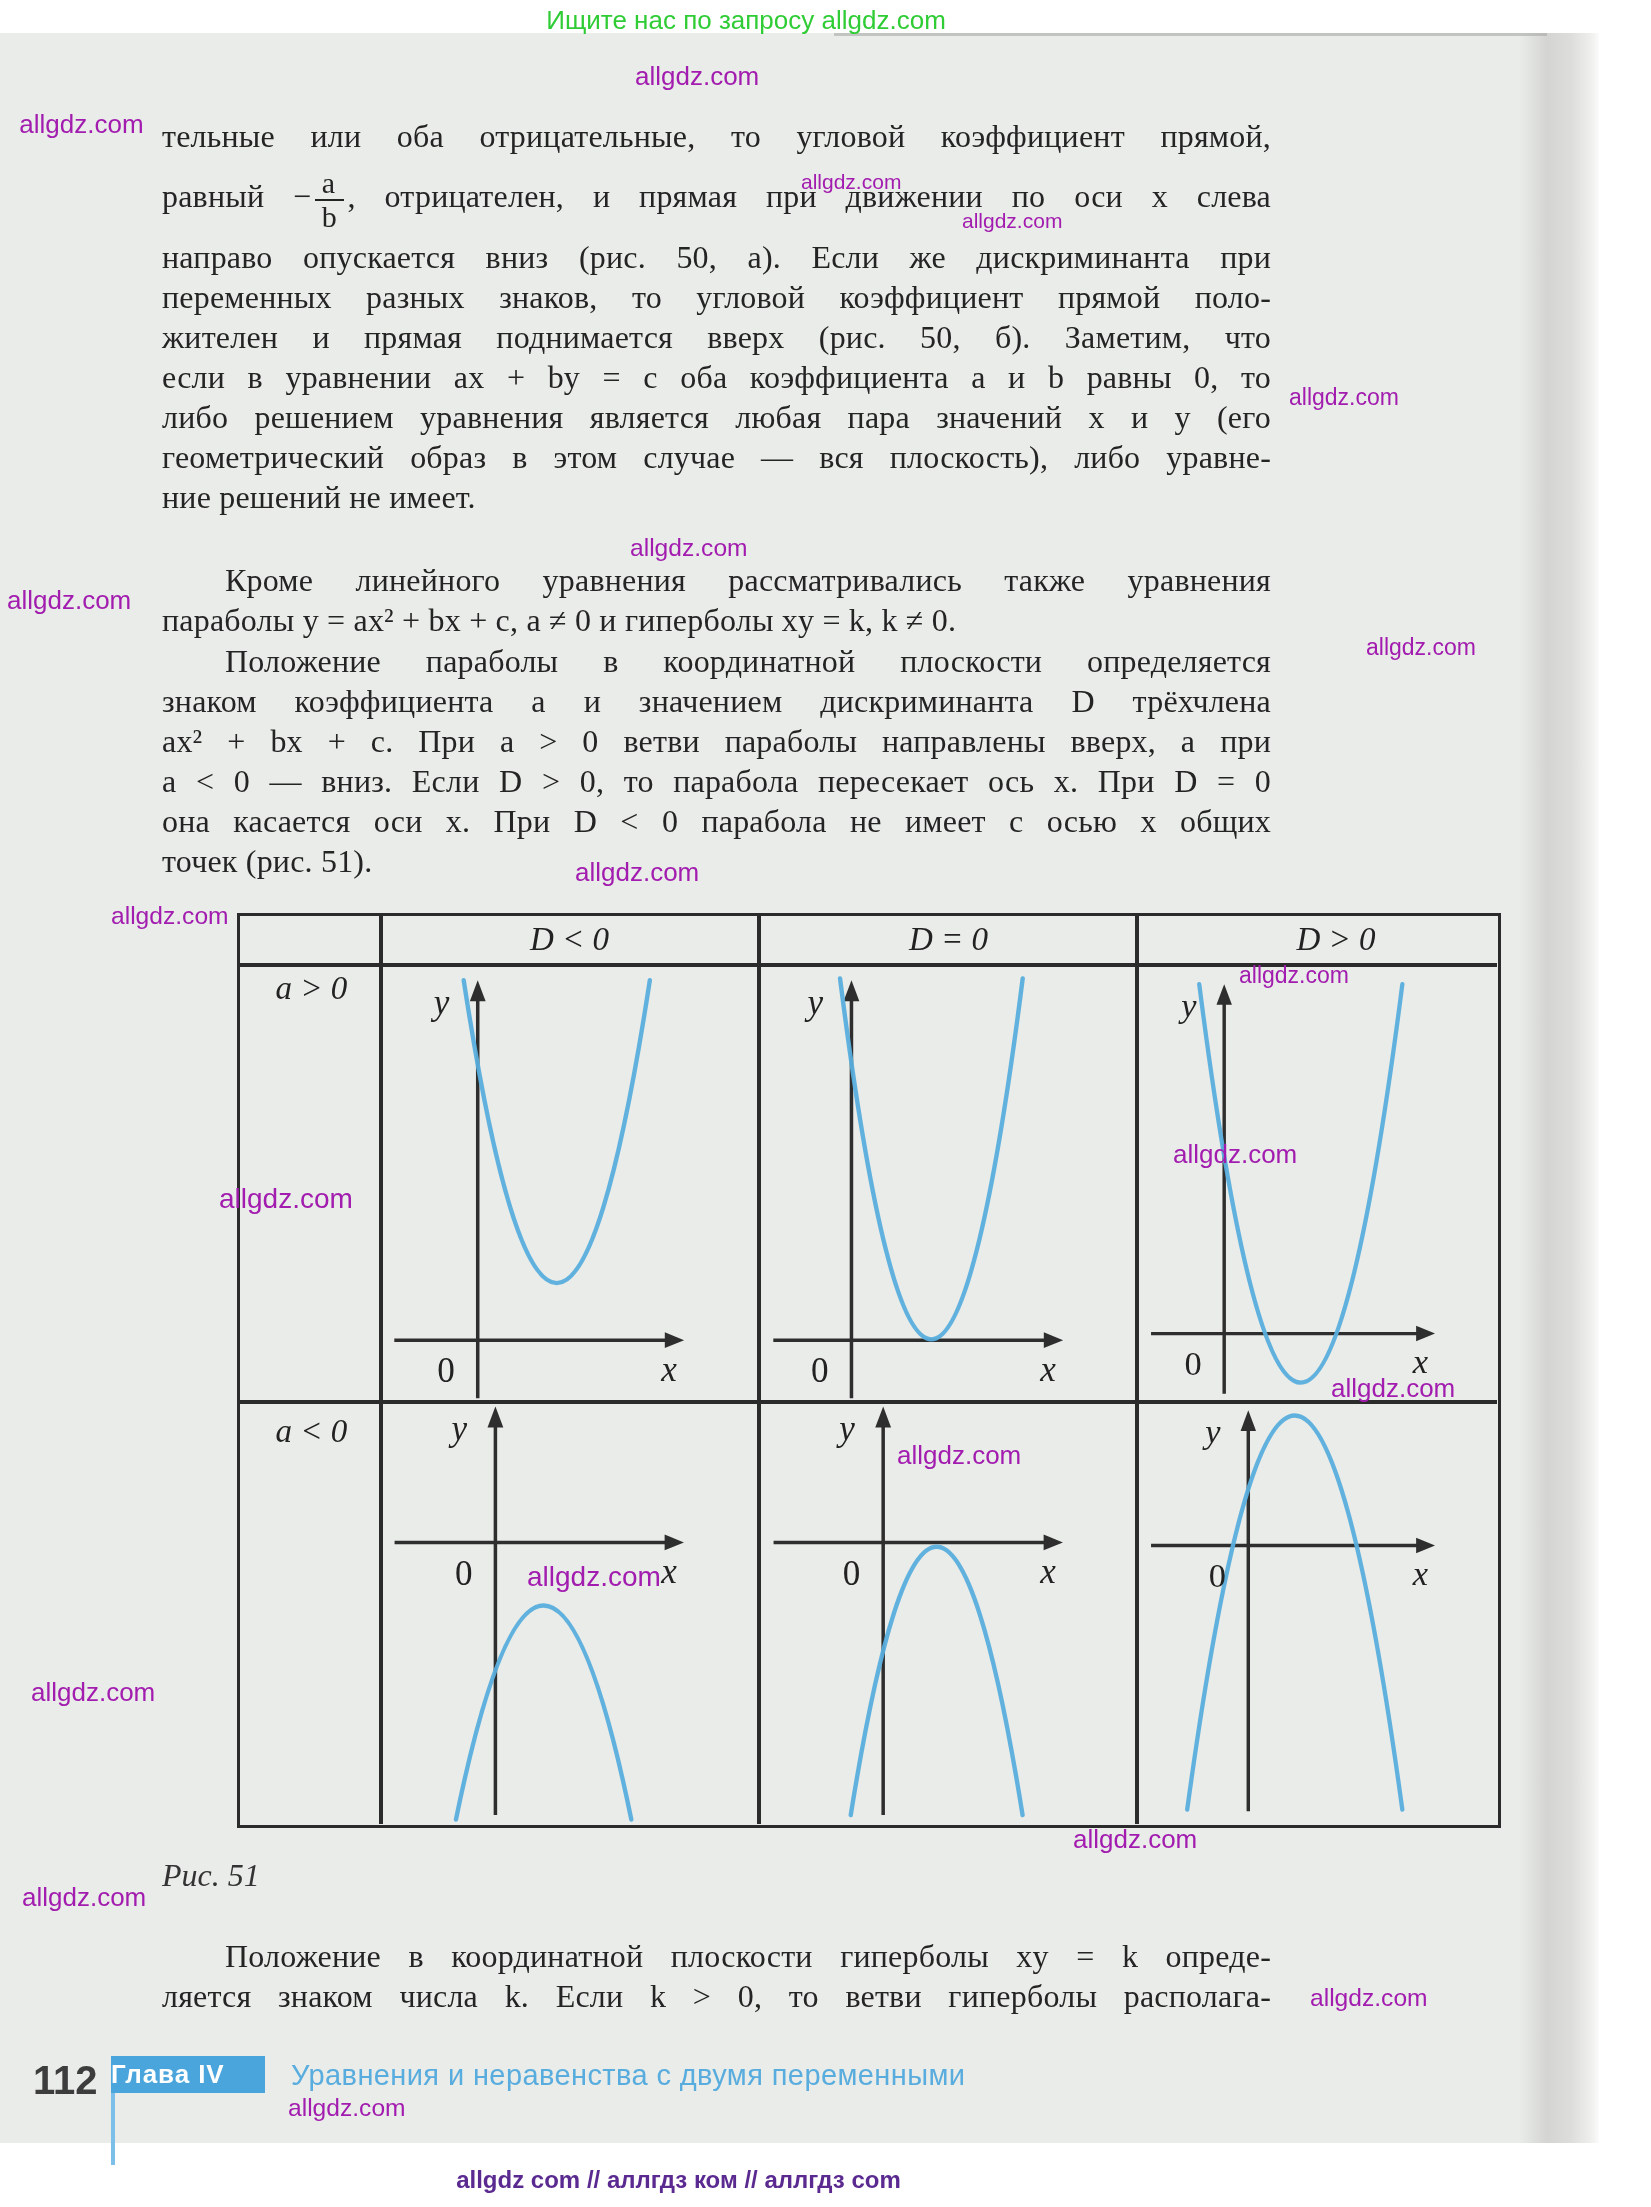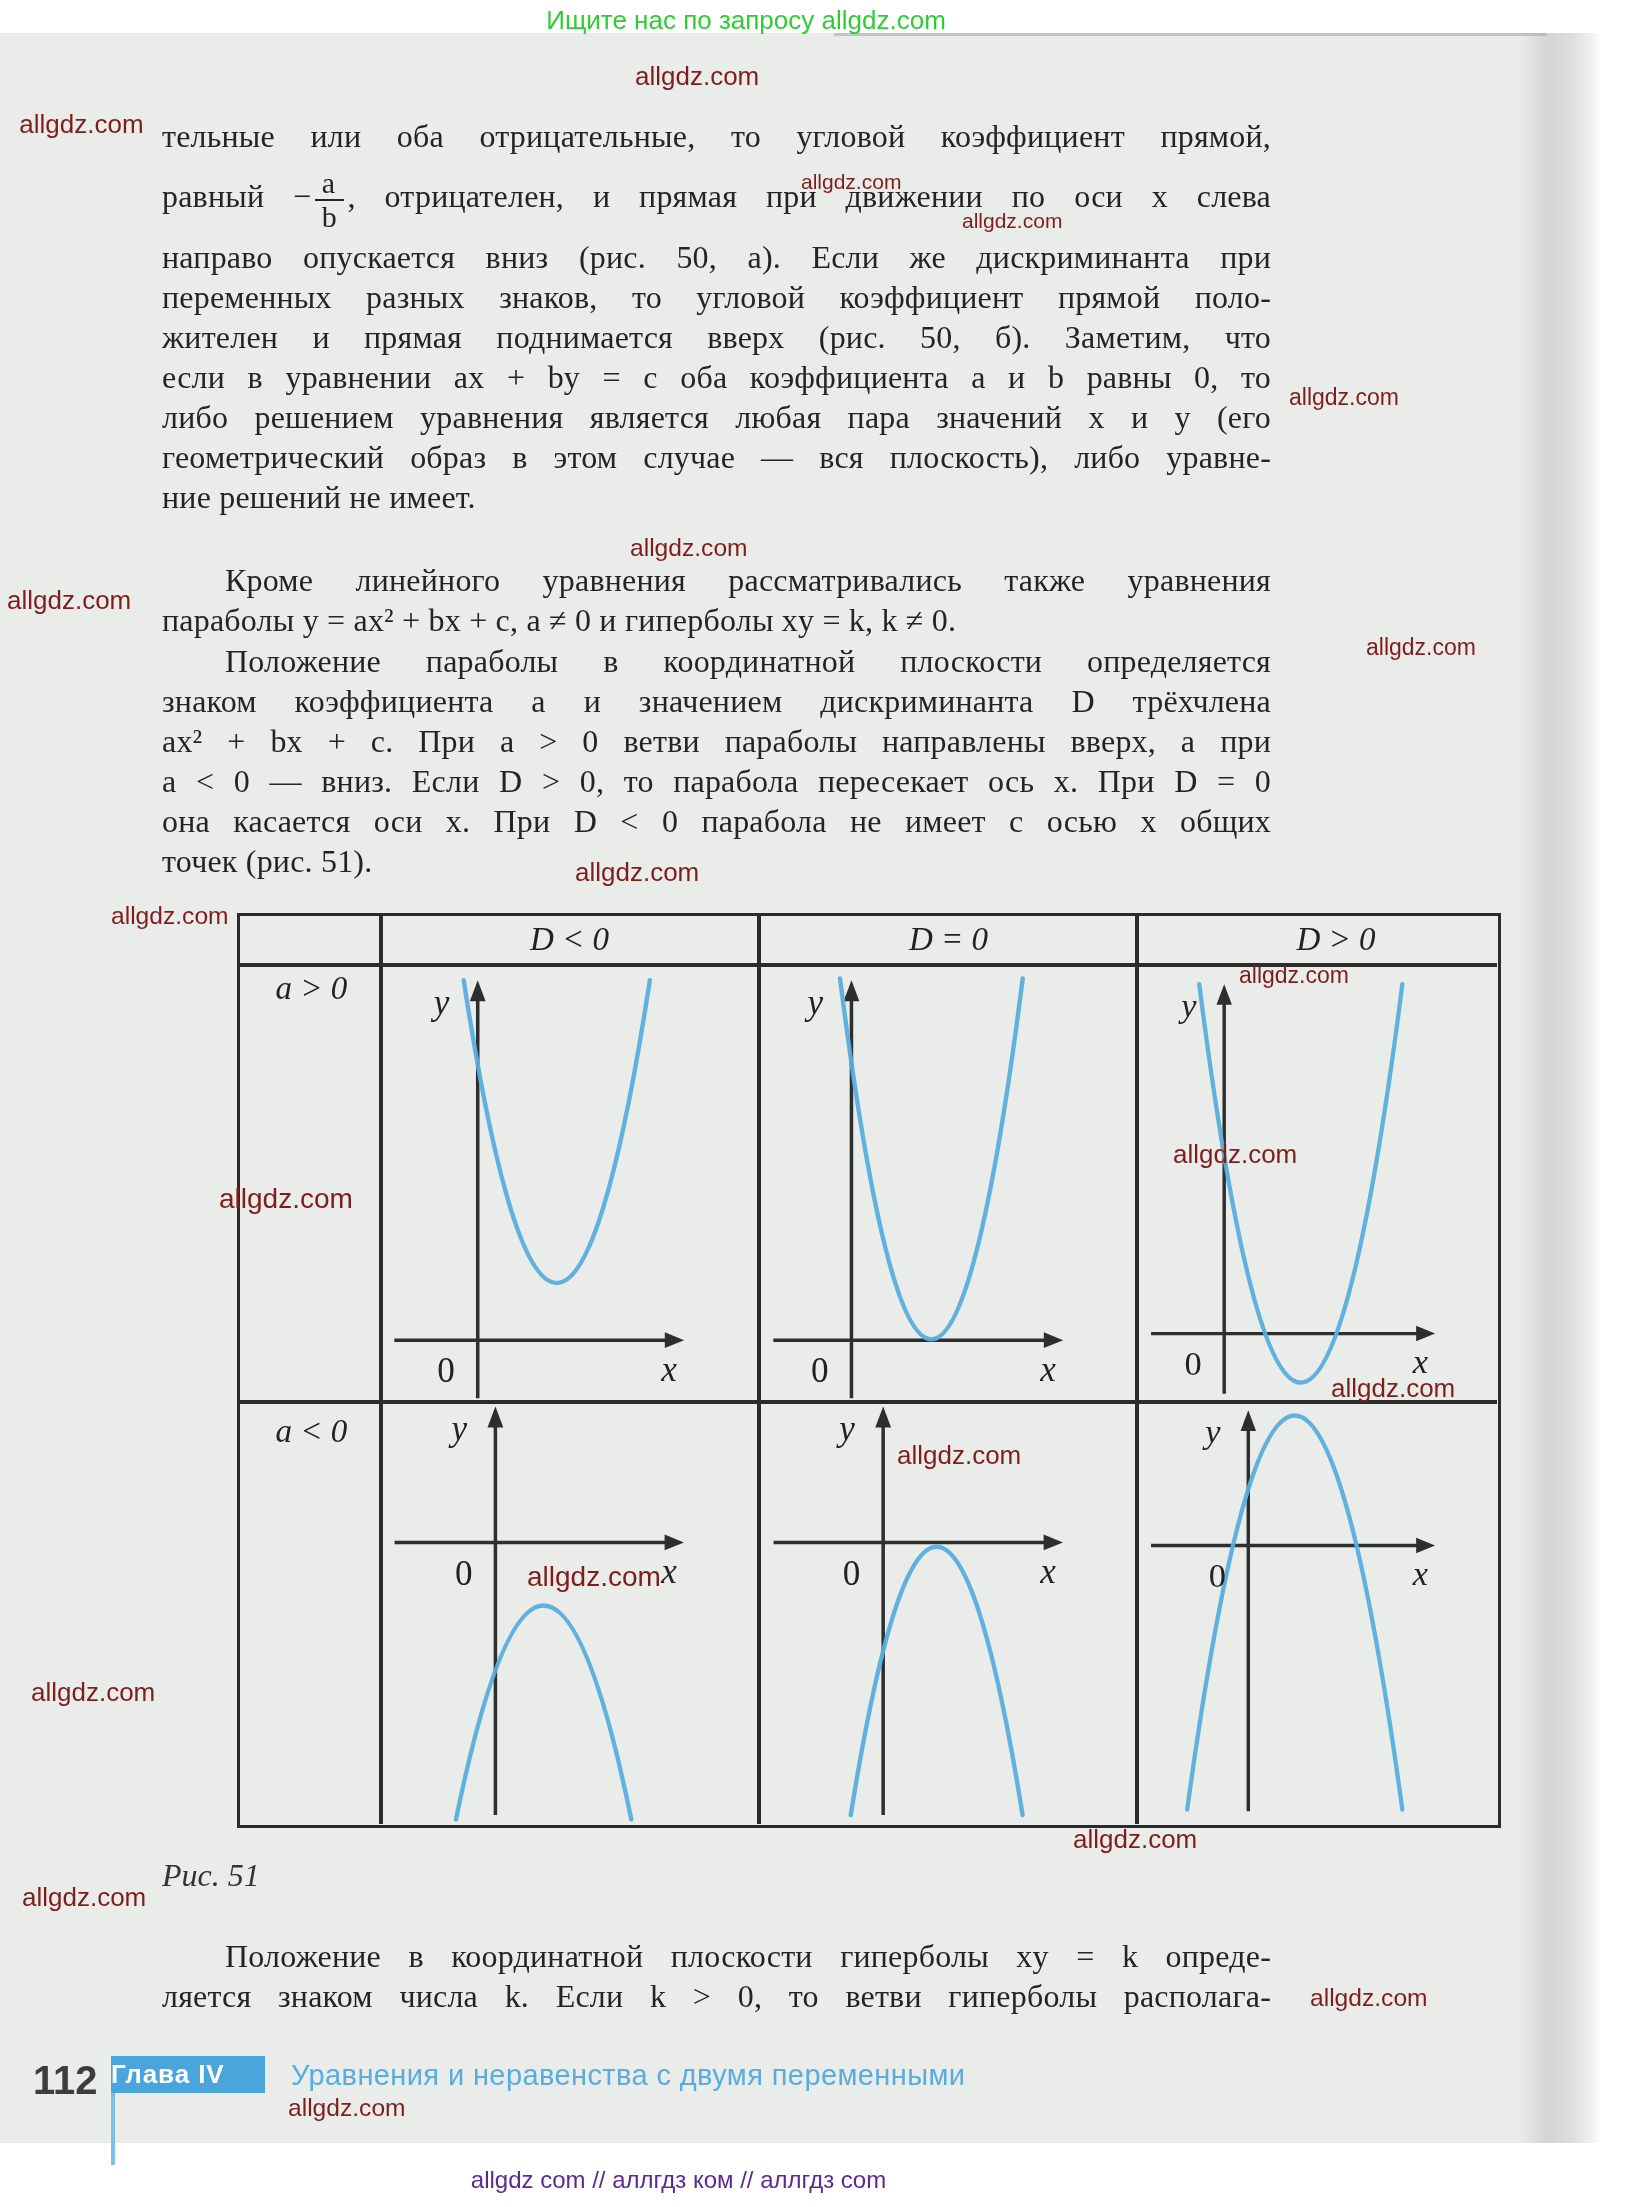--- a/index.html
+++ b/index.html
@@ -4,22 +4,22 @@
 <style>
   html,body{margin:0;padding:0;background:#ffffff;}
   #stage{position:relative;width:1651px;height:2208px;background:#ffffff;overflow:hidden;
          font-family:"Liberation Serif", serif;}
   .page{position:absolute;left:0;top:33px;width:1599px;height:2110px;
         background:linear-gradient(to right,#e9ece8 0px,#e9ece8 1519px,#d4d5d3 1547px,#dddedc 1571px,#efefed 1591px,#fbfbfb 1599px);}
   .page-top-edge{position:absolute;left:834px;top:33px;width:713px;height:2.6px;background:#a8aaa6;opacity:.6;}
   .banner-green{position:absolute;left:0;top:5.3px;width:1492px;text-align:center;
         font-family:"Liberation Sans",sans-serif;font-size:26px;color:#2fcc35;}
   .banner-purple{position:absolute;left:0;top:2166px;width:1357px;text-align:center;
-        font-family:"Liberation Sans",sans-serif;font-size:24px;color:#5b2a90;}
-  .wm{position:absolute;font-family:"Liberation Sans",sans-serif;color:#7f1d1d;white-space:nowrap;}
+        font-family:"Liberation Sans",sans-serif;font-size:24px;color:#5b2a90;font-weight:bold;}
+  .wm{position:absolute;font-family:"Liberation Sans",sans-serif;color:#a21caf;white-space:nowrap;}
 
   .tb{position:absolute;left:162px;width:1109px;}
   .tl{font-size:32px;line-height:40px;color:#242424;letter-spacing:0.2px;white-space:normal;}
   .jl{text-align:justify;text-align-last:justify;}
   .el{text-align:left;}
   .ind{padding-left:63px;box-sizing:border-box;}
   .fline{height:81px;line-height:81px;}
   .frac{display:inline-block;vertical-align:middle;text-align:center;line-height:1.05;font-size:30px;padding:0 3.5px;}
   .frac .num{display:block;border-bottom:2.6px solid #242424;padding:0 7px 0.9px;}
   .frac .den{display:block;padding:0 7px;}

